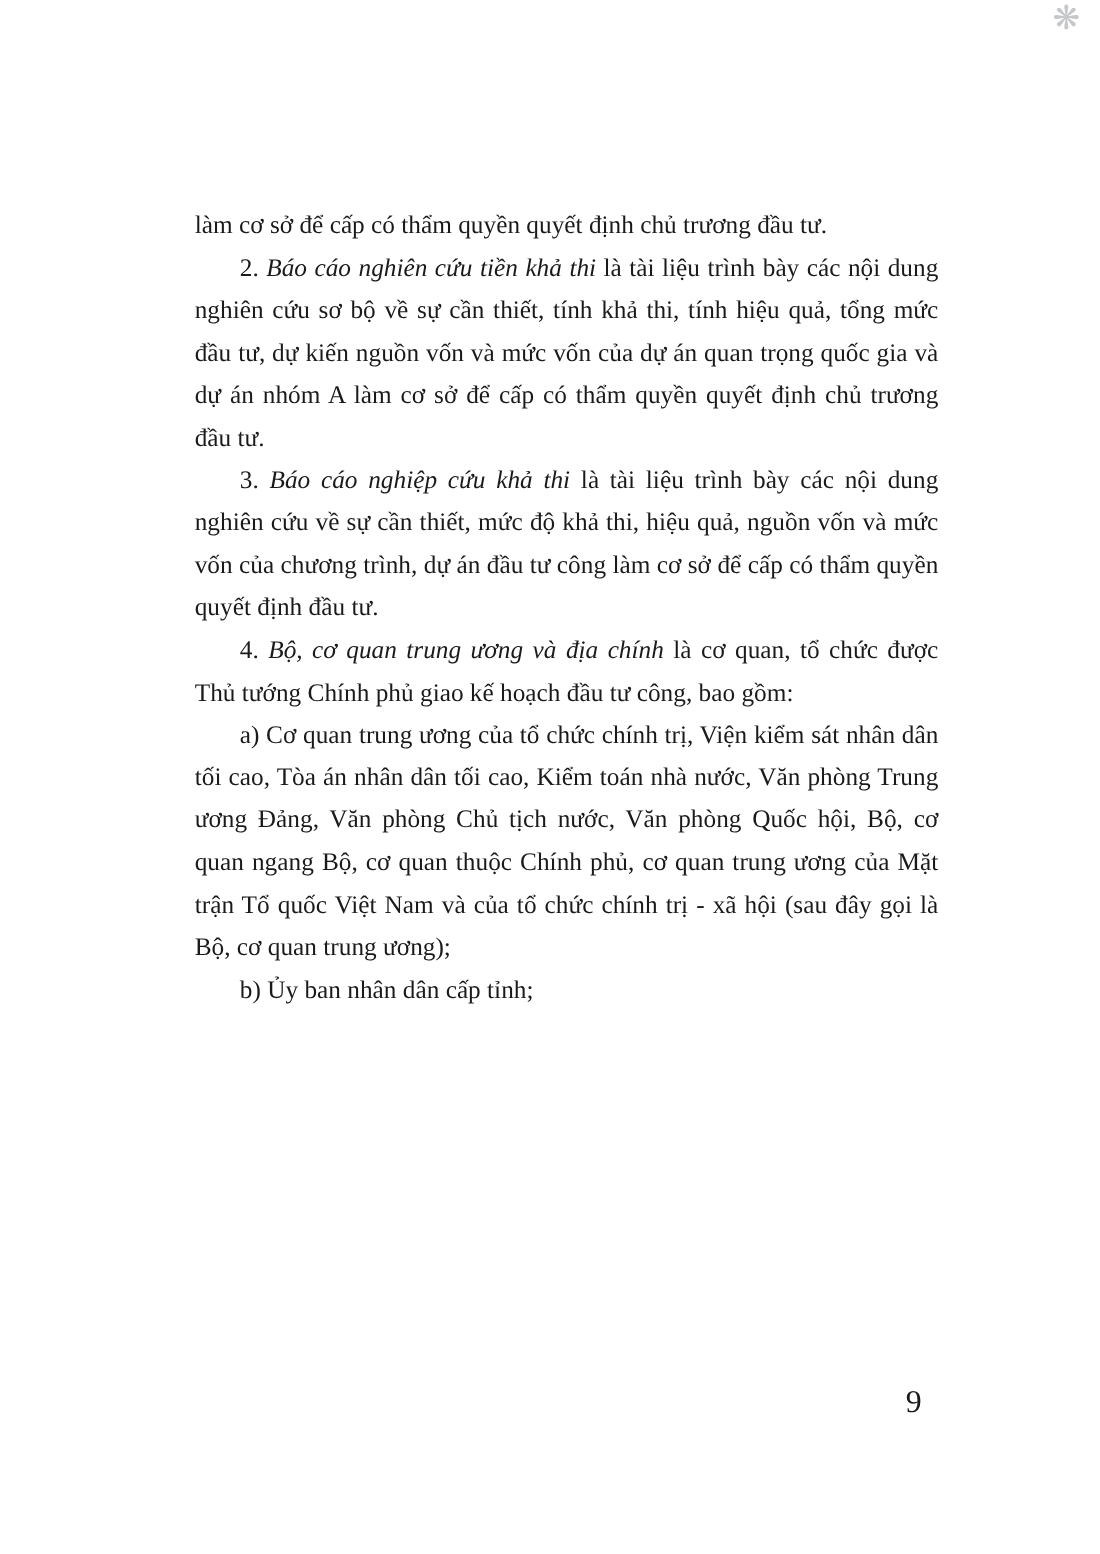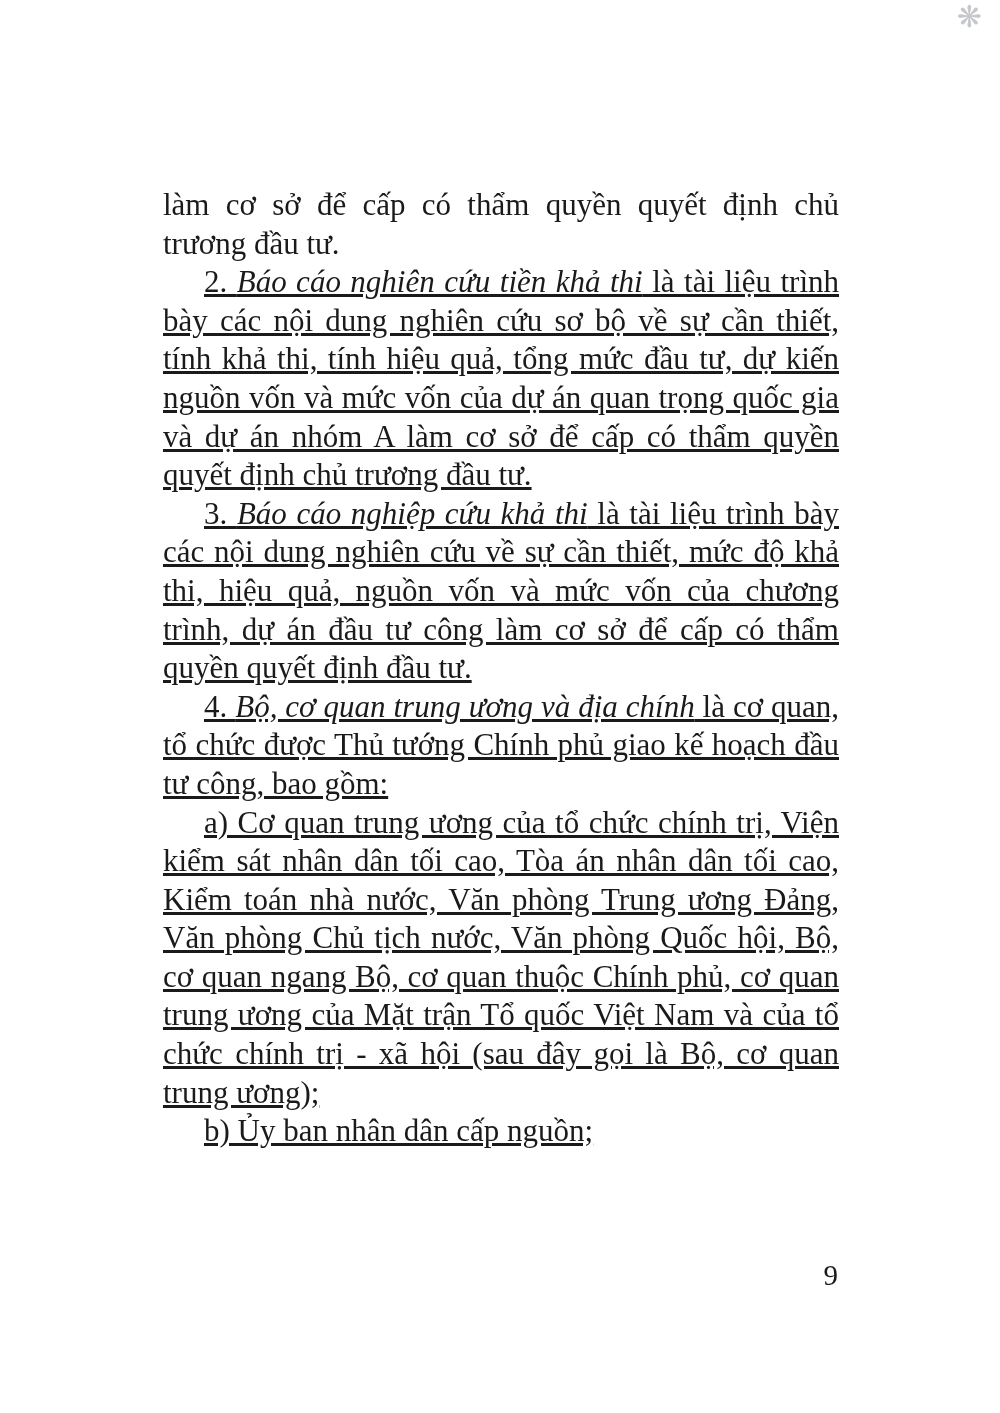--- a/index.html
+++ b/index.html
@@ -20,34 +20,33 @@
     position: absolute;
     top: 0px;
     right: 18px;
     font-size: 30px;
     line-height: 34px;
     color: var(--ornament-color, #c5c7ca);
     user-select: none;
   }
   .text-block {
     position: absolute;
-    left: 163px;
+    left: 177px;
     top: 186px;
     width: 676px;
-    font-size: 31px;
+    font-size: 23px;
     line-height: 38.6px;
     text-align: justify;
   }
   .para {
     margin: 0;
     padding: 0;
   }
   .para.indent {
     text-indent: 41px;
-    text-decoration: underline;
   }
   .seg.italic {
     font-style: italic;
   }
   .page-number {
     position: absolute;
     top: 1256px;
     right: 162px;
     font-size: 29px;
     line-height: 38px;
@@ -58,17 +57,17 @@
 
 <div class="page" style="--page-bg: #ffffff; --text-color: #1a1a1a; --ornament-color: #c5c7ca;">
   <span class="ornament">❋</span>
 
   <div class="text-block">
       <p class="para"><span class="seg">làm cơ sở để cấp có thẩm quyền quyết định chủ trương đầu tư.</span></p>
       <p class="para indent"><span class="seg">2. </span><span class="seg italic">Báo cáo nghiên cứu tiền khả thi</span><span class="seg"> là tài liệu trình bày các nội dung nghiên cứu sơ bộ về sự cần thiết, tính khả thi, tính hiệu quả, tổng mức đầu tư, dự kiến nguồn vốn và mức vốn của dự án quan trọng quốc gia và dự án nhóm A làm cơ sở để cấp có thẩm quyền quyết định chủ trương đầu tư.</span></p>
       <p class="para indent"><span class="seg">3. </span><span class="seg italic">Báo cáo nghiệp cứu khả thi</span><span class="seg"> là tài liệu trình bày các nội dung nghiên cứu về sự cần thiết, mức độ khả thi, hiệu quả, nguồn vốn và mức vốn của chương trình, dự án đầu tư công làm cơ sở để cấp có thẩm quyền quyết định đầu tư.</span></p>
       <p class="para indent"><span class="seg">4. </span><span class="seg italic">Bộ, cơ quan trung ương và địa chính</span><span class="seg"> là cơ quan, tổ chức được Thủ tướng Chính phủ giao kế hoạch đầu tư công, bao gồm:</span></p>
       <p class="para indent"><span class="seg">a) Cơ quan trung ương của tổ chức chính trị, Viện kiểm sát nhân dân tối cao, Tòa án nhân dân tối cao, Kiểm toán nhà nước, Văn phòng Trung ương Đảng, Văn phòng Chủ tịch nước, Văn phòng Quốc hội, Bộ, cơ quan ngang Bộ, cơ quan thuộc Chính phủ, cơ quan trung ương của Mặt trận Tổ quốc Việt Nam và của tổ chức chính trị - xã hội (sau đây gọi là Bộ, cơ quan trung ương);</span></p>
-      <p class="para indent"><span class="seg">b) Ủy ban nhân dân cấp nguồn;</span></p>
+      <p class="para indent"><span class="seg">b) Ủy ban nhân dân cấp tỉnh;</span></p>
     </div>
 
   <div class="page-number">9</div>
 </div>
 
 </body></html>

